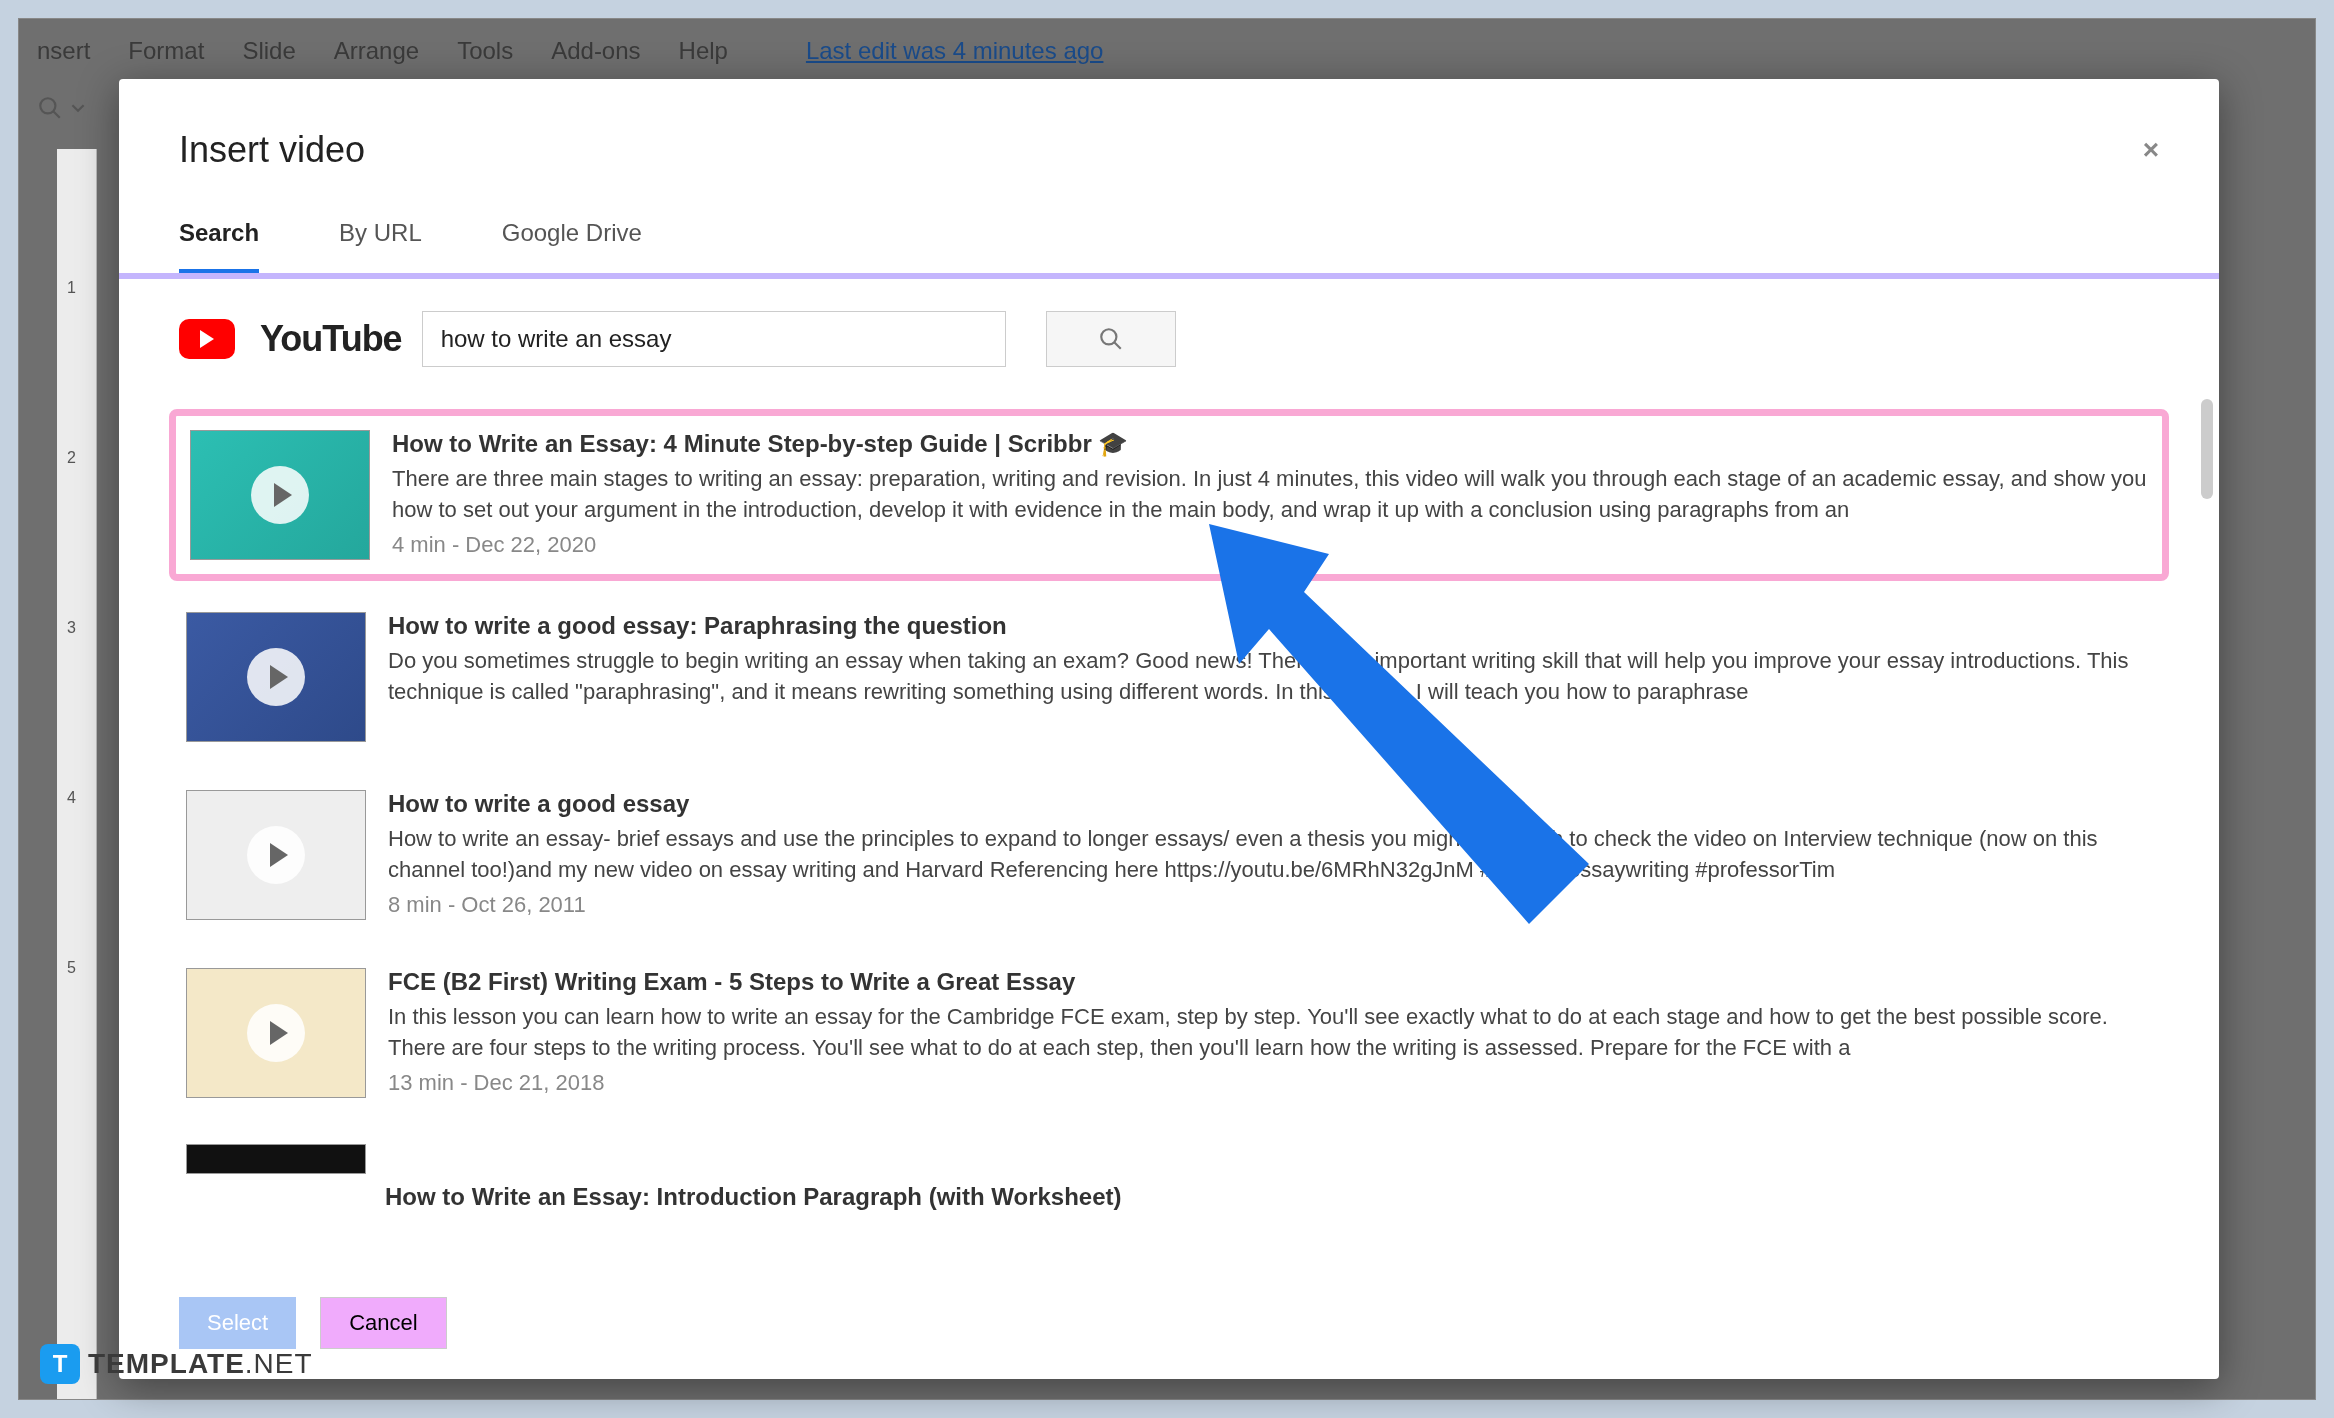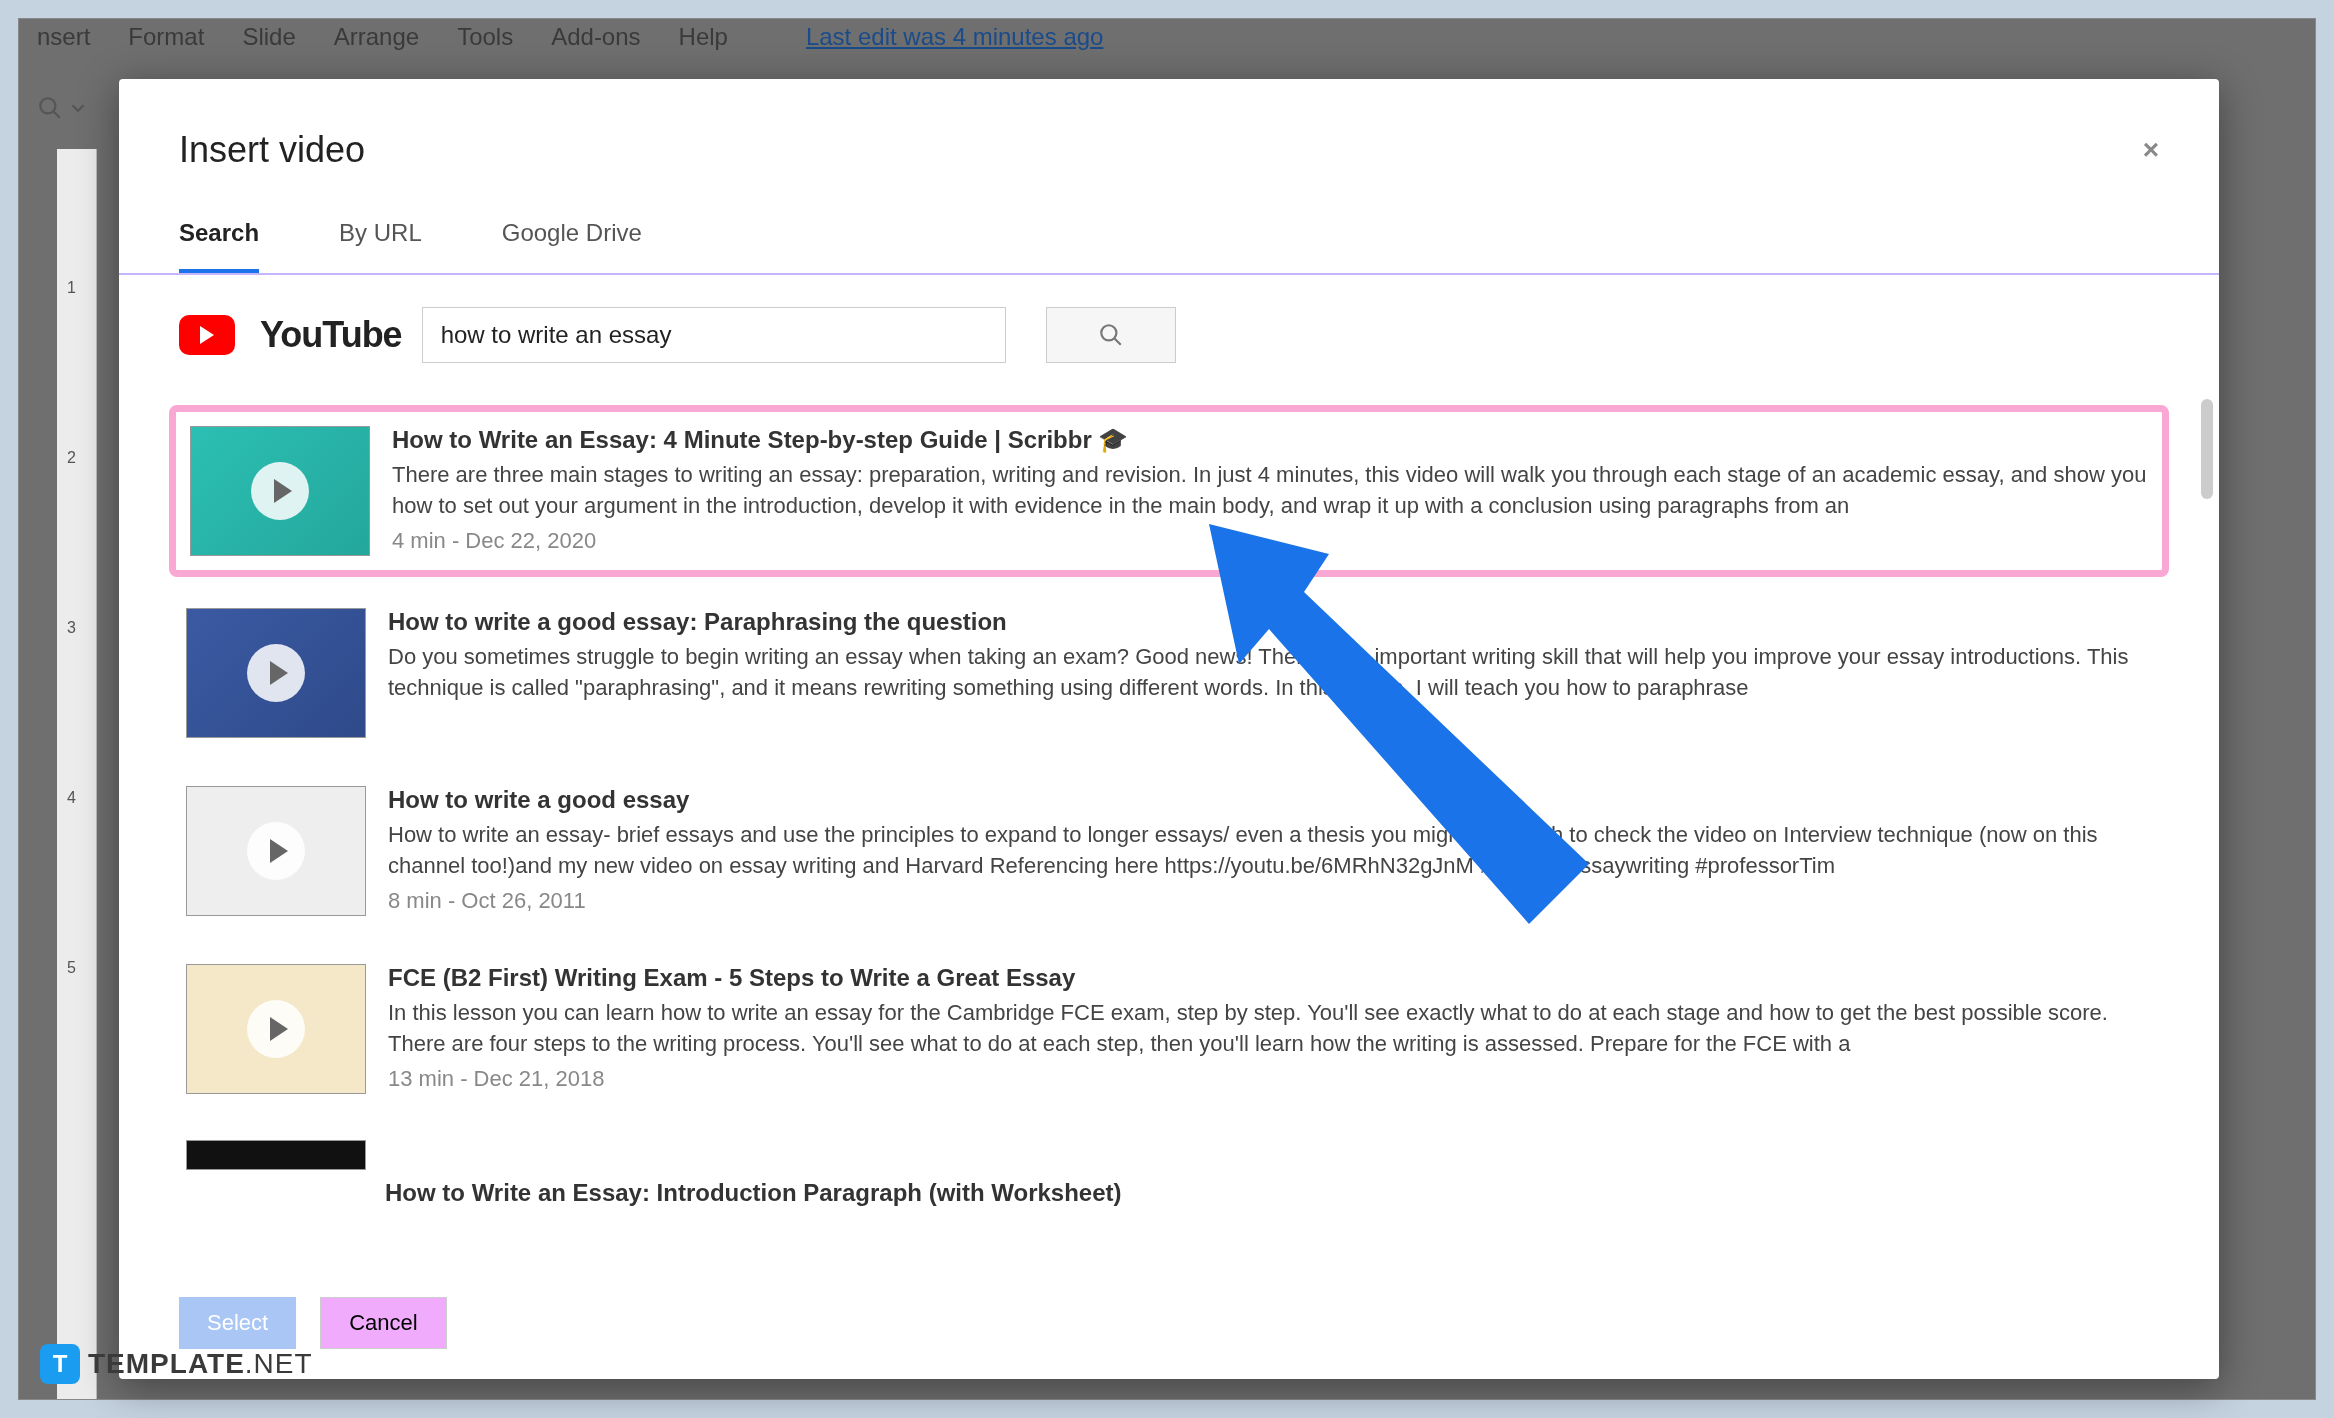--- a/index.html
+++ b/index.html
@@ -19,21 +19,21 @@
 .app-bg {
   background: #6f6f6f;
   width: 100%;
   height: 100%;
   position: relative;
   border: 1px solid #888;
 }
 .menu-bar {
   display: flex;
   gap: 38px;
-  padding: 4px 18px;
+  padding: 18px 18px;
   color: #2d2d2d;
   font-size: 24px;
   align-items: center;
 }
 .menu-bar .item { color: #3a3a3a; }
 .last-edit {
   color: #1a4b8a;
   text-decoration: underline;
   margin-left: 40px;
 }
@@ -90,21 +90,21 @@
 .close-x {
   font-size: 28px;
   color: #888;
   cursor: pointer;
   font-weight: bold;
 }
 .tabs-row {
   display: flex;
   gap: 80px;
   padding: 28px 60px 0 60px;
-  border-bottom: 2px solid #c4b5fd;
+  border-bottom: 6px solid #c4b5fd;
 }
 .tab {
   font-size: 24px;
   color: #555;
   padding-bottom: 22px;
   cursor: pointer;
 }
 .tab.active {
   color: #222;
   font-weight: bold;

